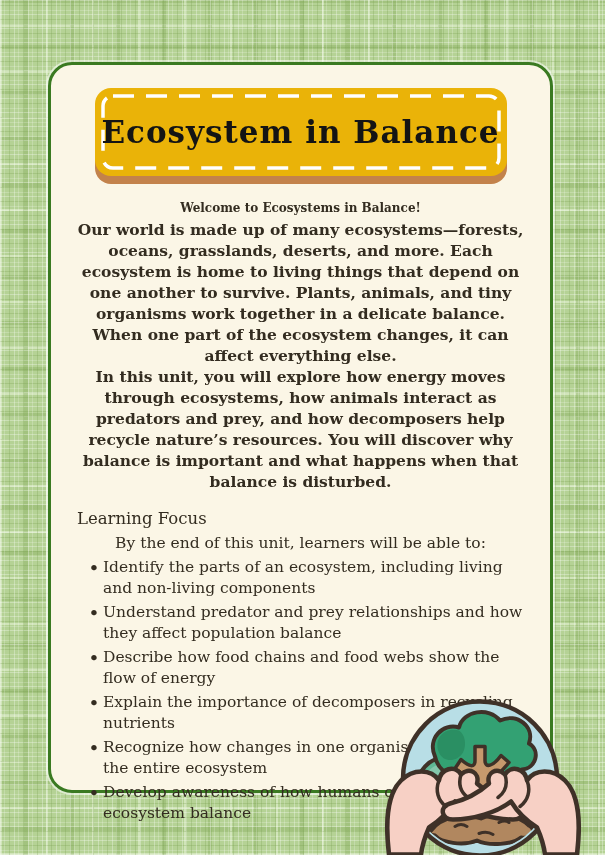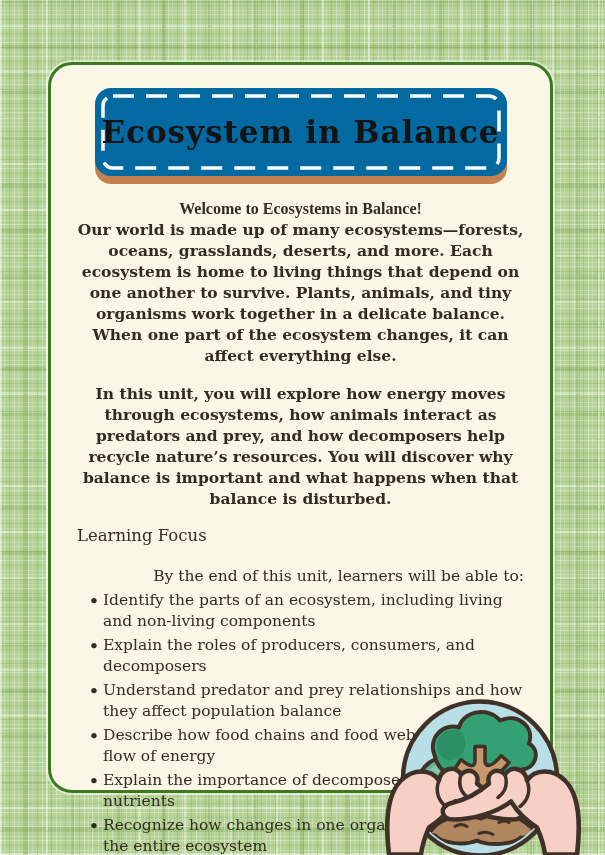--- a/index.html
+++ b/index.html
@@ -55,31 +55,31 @@
     white-space: nowrap;
   }
 
   .content {
     margin-top: 22px;
     color: #332c20;
     font-size: 15.5px;
     line-height: 21px;
   }
   .center-block { text-align: center; }
-  .welcome-heading { font-weight: bold; font-size: 16px; font-family: Liberation Serif, serif; }
+  .welcome-heading { font-weight: bold; font-size: 12px; }
   .para { margin-top: 0; font-weight: bold; }
-  .para2 { margin-top: 17px; }
+  .para2 { }
 
   .focus-heading {
     margin-top: 16px;
     font-weight: normal;
     font-size: 16.5px;
     text-align: left;
   }
-  .lead-in { margin-top: 20px; text-align: right; }
+  .lead-in { margin-top: 4px; text-align: center; }
 
   ul.objectives {
     list-style: none;
     margin-top: 3px;
   }
   ul.objectives li {
     position: relative;
     padding-left: 26px;
     margin-bottom: 3px;
     text-align: left;
@@ -99,41 +99,40 @@
     z-index: 5;
   }
 </style>
 </head>
 <body>
 
 <div class="page">
 
   <div class="card">
 
-    <div class="banner" style="background: #0369a1;">
+    <div class="banner" style="background: #eab308;">
       <svg class="banner-dash" viewBox="0 0 412 88" preserveAspectRatio="none">
         <rect x="8" y="8" width="396" height="72" rx="10" ry="10" fill="none" stroke="#ffffff" stroke-width="3.5" stroke-dasharray="21 12"></rect>
       </svg>
       <h1 style="color: rgb(20, 20, 20);">Ecosystem in Balance</h1>
     </div>
 
     <div class="content">
 
       <div class="center-block">
         <div class="welcome-heading">Welcome to Ecosystems in Balance!</div>
         <p class="para">Our world is made up of many ecosystems—forests, oceans, grasslands, deserts, and more. Each ecosystem is home to living things that depend on one another to survive. Plants, animals, and tiny organisms work together in a delicate balance. When one part of the ecosystem changes, it can affect everything else.</p>
         <p class="para para2">In this unit, you will explore how energy moves through ecosystems, how animals interact as predators and prey, and how decomposers help recycle nature’s resources. You will discover why balance is important and what happens when that balance is disturbed.</p>
       </div>
 
       <div class="focus-heading">Learning Focus</div>
       <div class="lead-in">By the end of this unit, learners will be able to:</div>
 
       <ul class="objectives">
         <li>Identify the parts of an ecosystem, including living and non-living components</li>
-        <li>Explain the roles of producers, consumers, and decomposers</li>
         <li>Understand predator and prey relationships and how they affect population balance</li>
         <li>Describe how food chains and food webs show the flow of energy</li>
         <li>Explain the importance of decomposers in recycling nutrients</li>
         <li>Recognize how changes in one organism can impact the entire ecosystem</li>
         <li>Develop awareness of how humans can help protect ecosystem balance</li>
       </ul>
 
     </div>
   </div>
 

